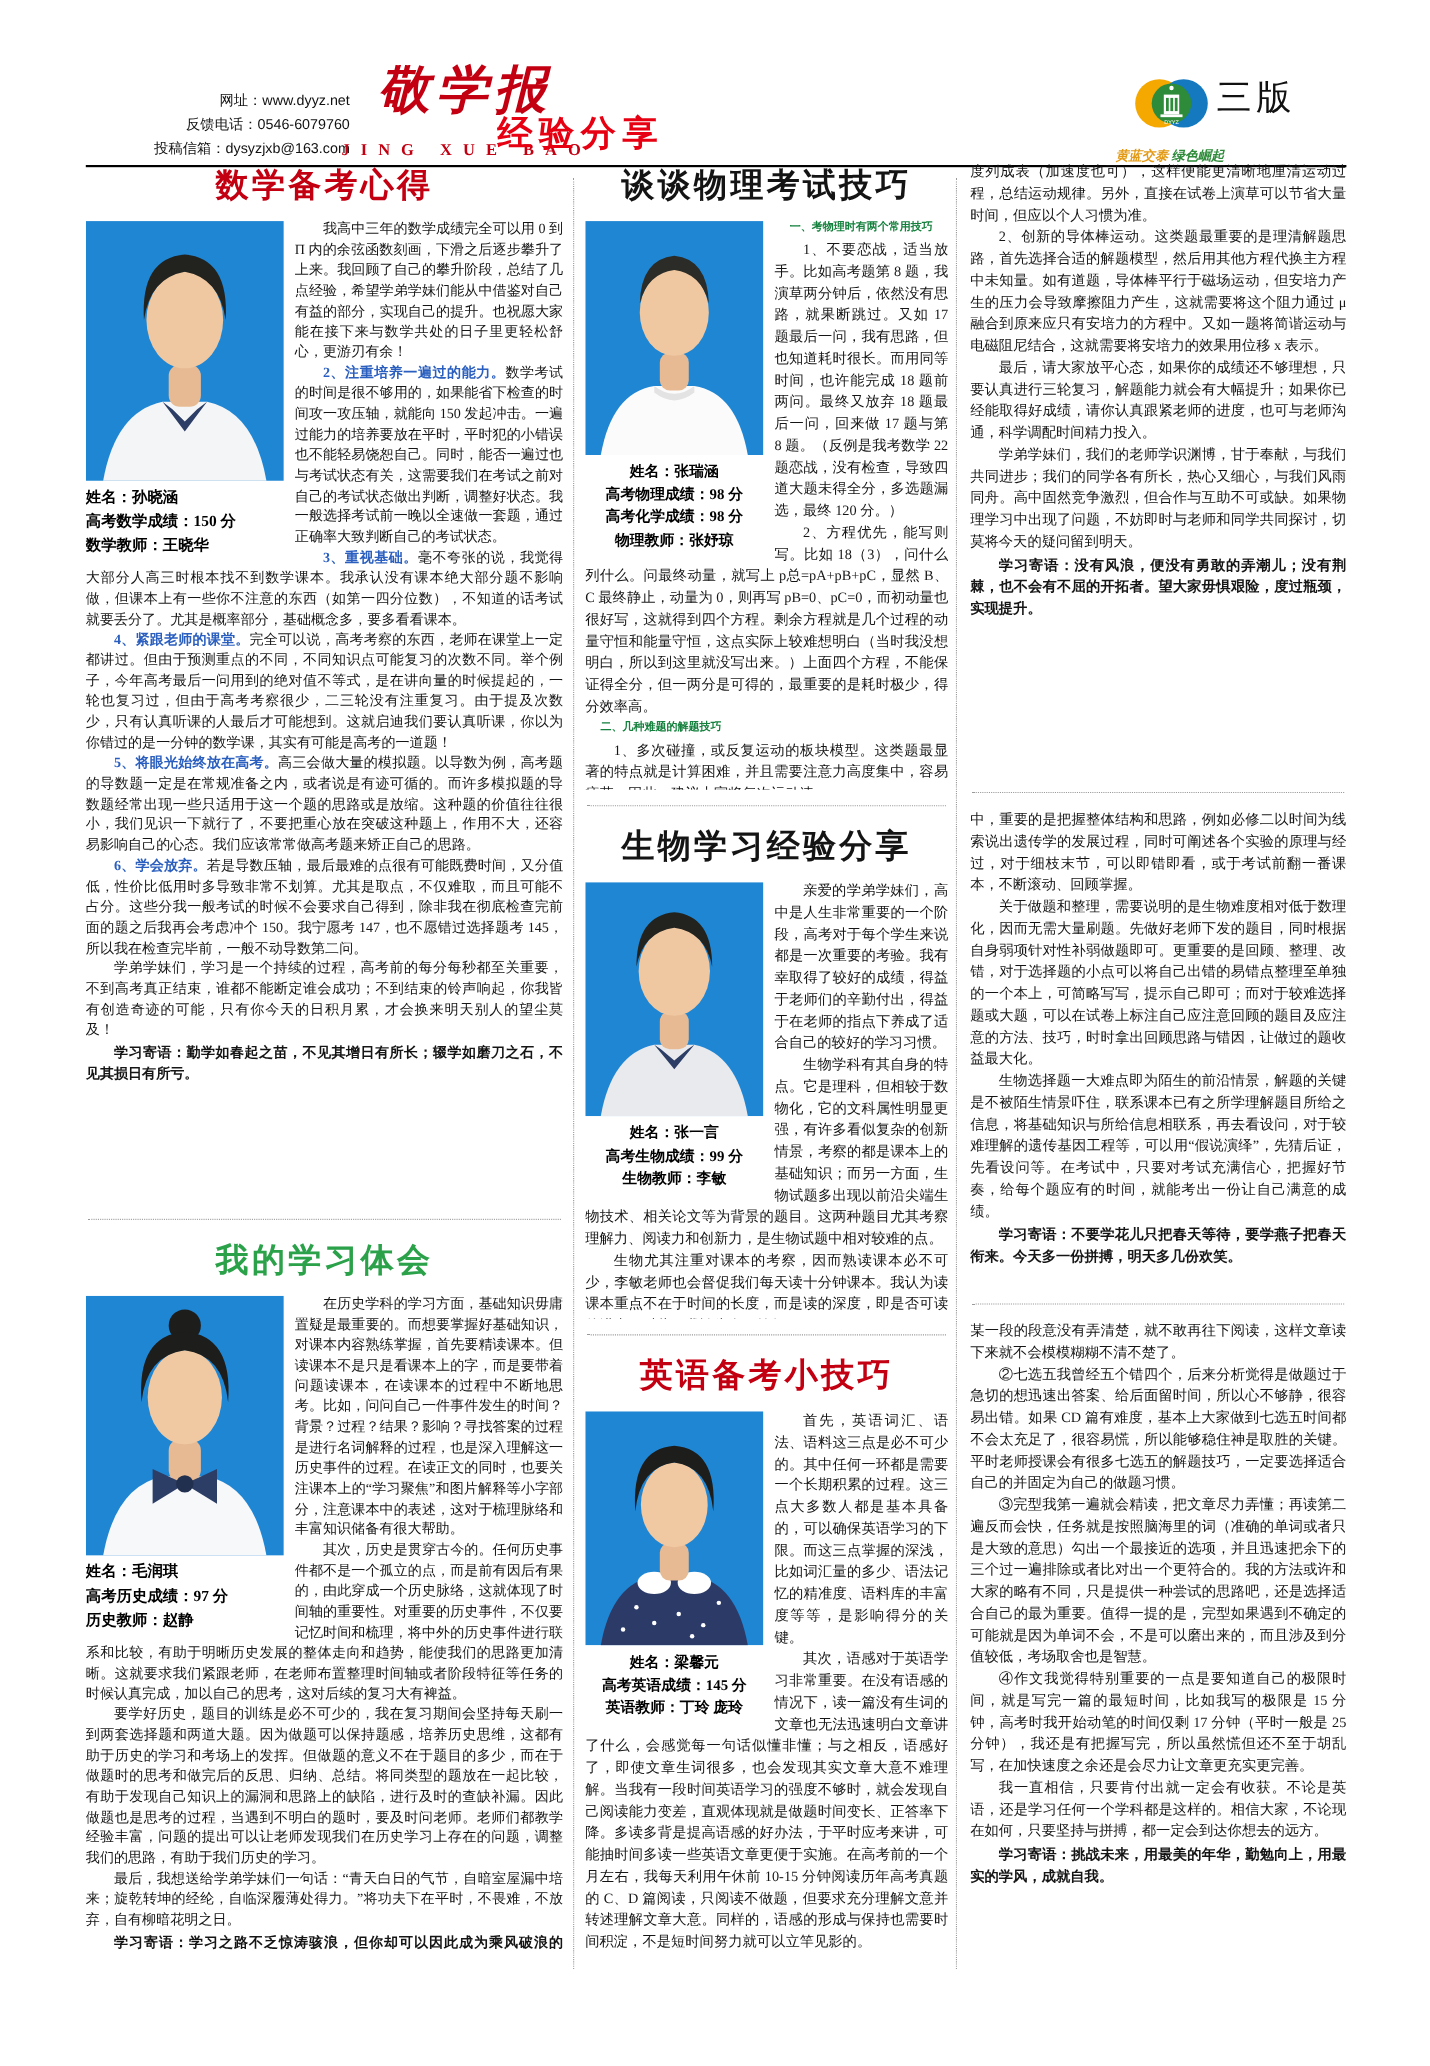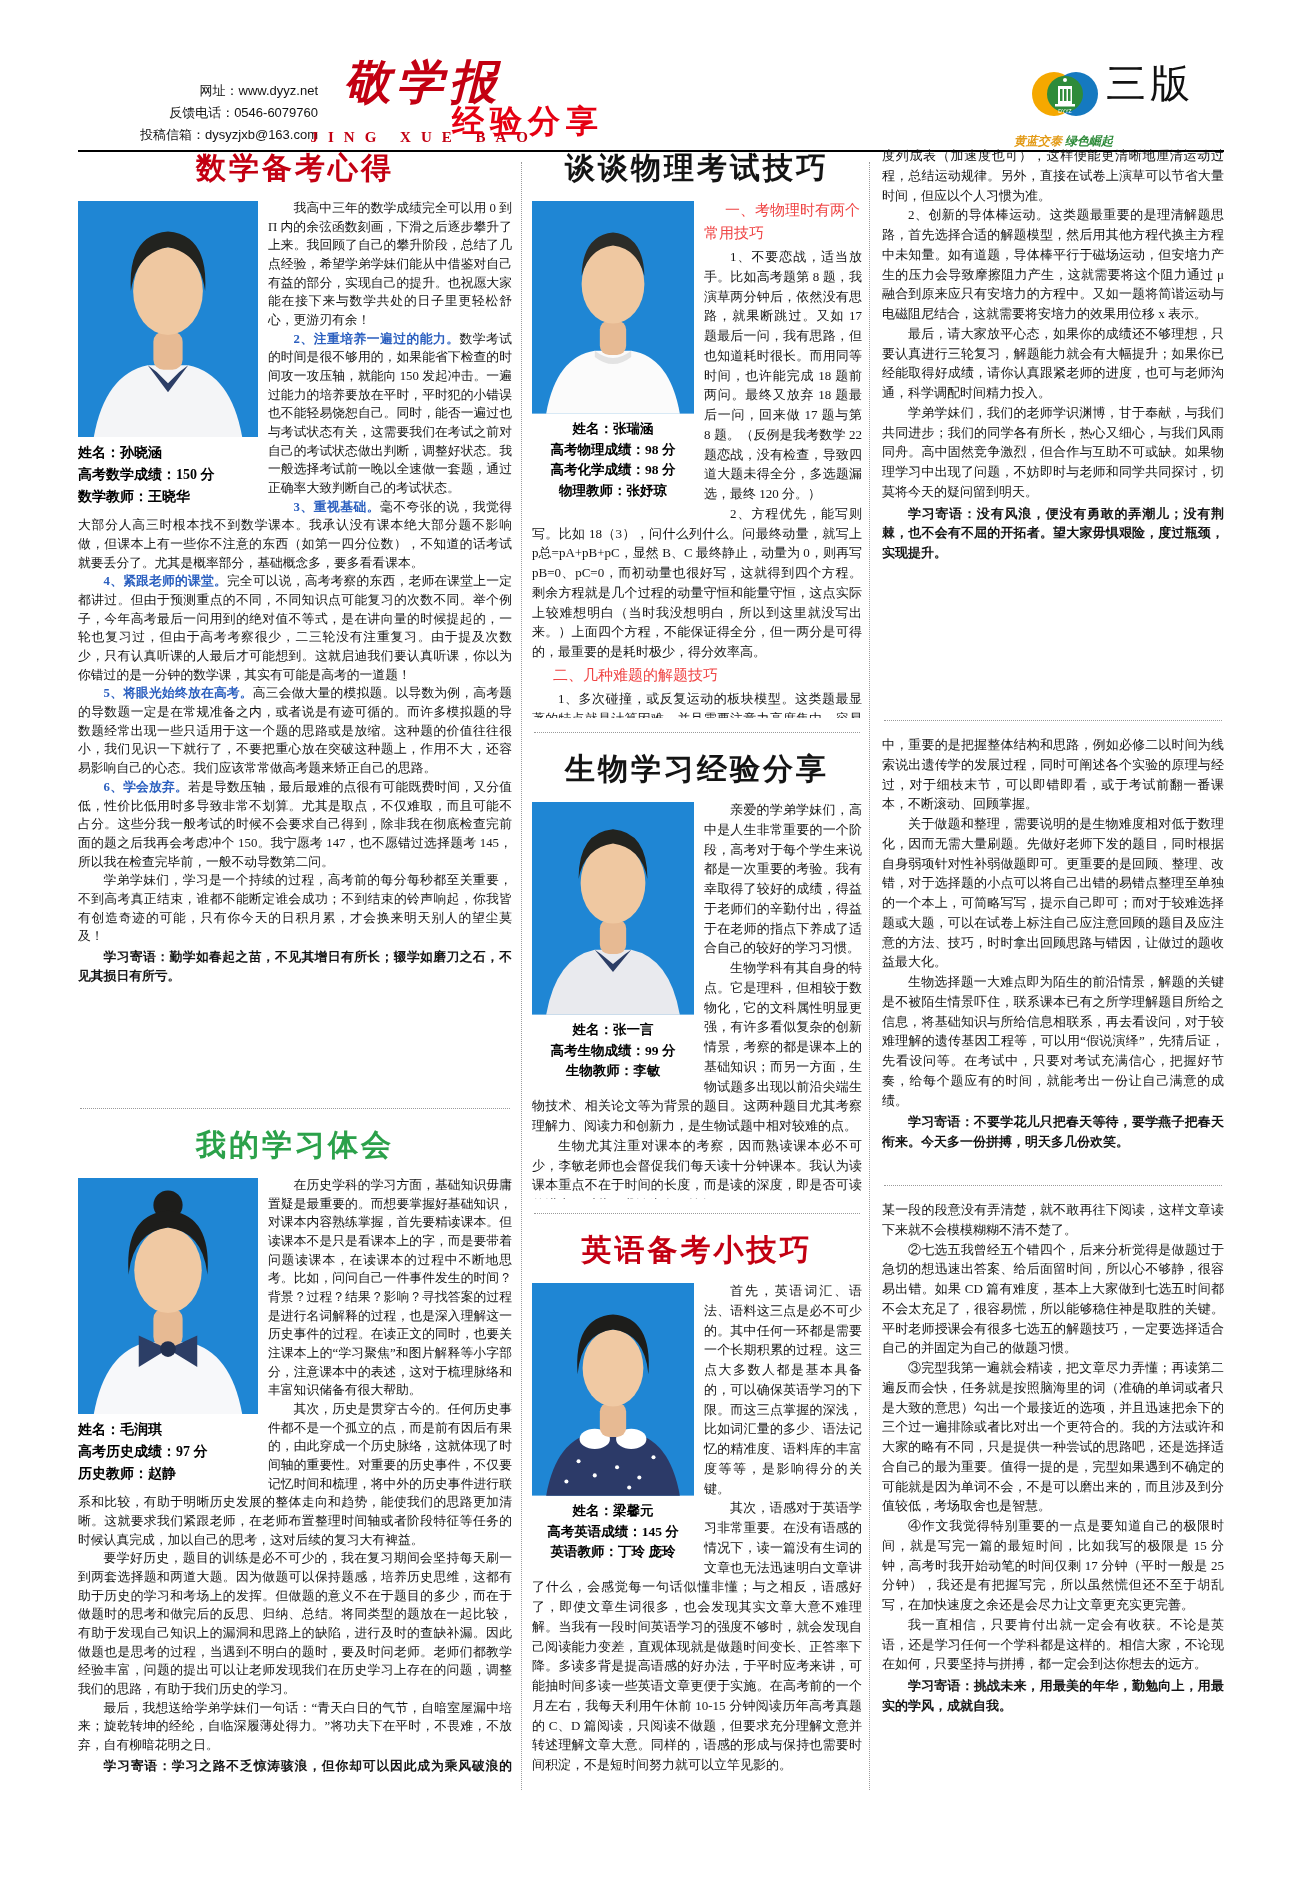--- a/index.html
+++ b/index.html
@@ -8,21 +8,21 @@
 
   
   .contact{position:absolute;top:80px;left:88px;width:230px;text-align:right;
            font-size:13px;line-height:1.7;font-family:"Liberation Sans",sans-serif;color:#111;}
   .paper{position:absolute;top:58px;left:308px;width:230px;text-align:center;color:#c30012;}
   .paper-title{font-size:47px;font-weight:bold;font-style:italic;letter-spacing:6px;line-height:1.05;}
   .paper-pinyin{font-size:15px;font-weight:bold;letter-spacing:10px;margin-top:22px;text-align:right;}
   .section-head{position:absolute;top:100px;left:452px;font-size:32px;font-weight:bold;
                 color:#e60012;letter-spacing:6px;}
   .logo{position:absolute;top:64px;left:1030px;width:70px;height:64px;}
-  .edition{position:absolute;top:56px;left:1106px;font-size:40px;color:#111;letter-spacing:4px;}
+  .edition{position:absolute;top:67px;left:1106px;font-size:32px;color:#111;letter-spacing:4px;}
   .slogan{position:absolute;top:133px;left:1014px;font-size:12px;font-weight:bold;font-style:italic;white-space:nowrap;}
   .slogan .y{color:#e39b17}.slogan .g{color:#2e8b3a}
   .rule{position:absolute;left:78px;top:150px;width:1146px;height:2px;background:#000;}
 
   
   .col{position:absolute;top:146px;height:1628px;display:flex;flex-direction:column;}
   .col-left{left:78px;width:434px;}
   .col-mid{left:532px;width:330px;}
   .col-right{left:882px;width:342px;}
   .vsep{position:absolute;top:162px;height:1628px;width:0;border-left:1px dotted #9a9a9a;}
@@ -35,21 +35,21 @@
   .cont-phys{height:560px}.cont-bio{height:436px}.cont-eng{flex:1}
 
   .title{text-align:center;font-size:30px;font-weight:bold;margin:2px 0 10px;letter-spacing:3px;}
   .red{color:#c30012}.green{color:#2ba14a}.black{color:#141414}
 
   .b{font-size:13px;line-height:1.52;text-align:justify;text-indent:2em;margin:0;}
   .col-left .b{font-size:12.8px;line-height:1.46;}
   .noind{text-indent:0;}
   .ph{font-weight:bold;color:#2b5fbf;}
   .motto{font-weight:bold;margin-top:2px;}
-  .sec{font-size:15px;font-weight:normal;margin:2px 0 3px;text-indent:1.4em;line-height:1.5;color:#ef4444;}
+  .sec{font-size:10px;font-weight:bold;margin:2px 0 3px;text-indent:1.4em;line-height:1.5;color:#15803d;}
 
   .pwrap{float:left;width:180px;margin:2px 10px 4px 0;}
   .col-mid .pwrap{width:162px;}
   .photo svg{display:block;width:100%;height:auto;}
   .sinfo{font-weight:bold;font-size:14px;line-height:1.55;margin-top:5px;color:#000;}
   .col-mid .sinfo{font-size:13.5px;text-align:center;}
 </style>
 </head>
 <body>
 

